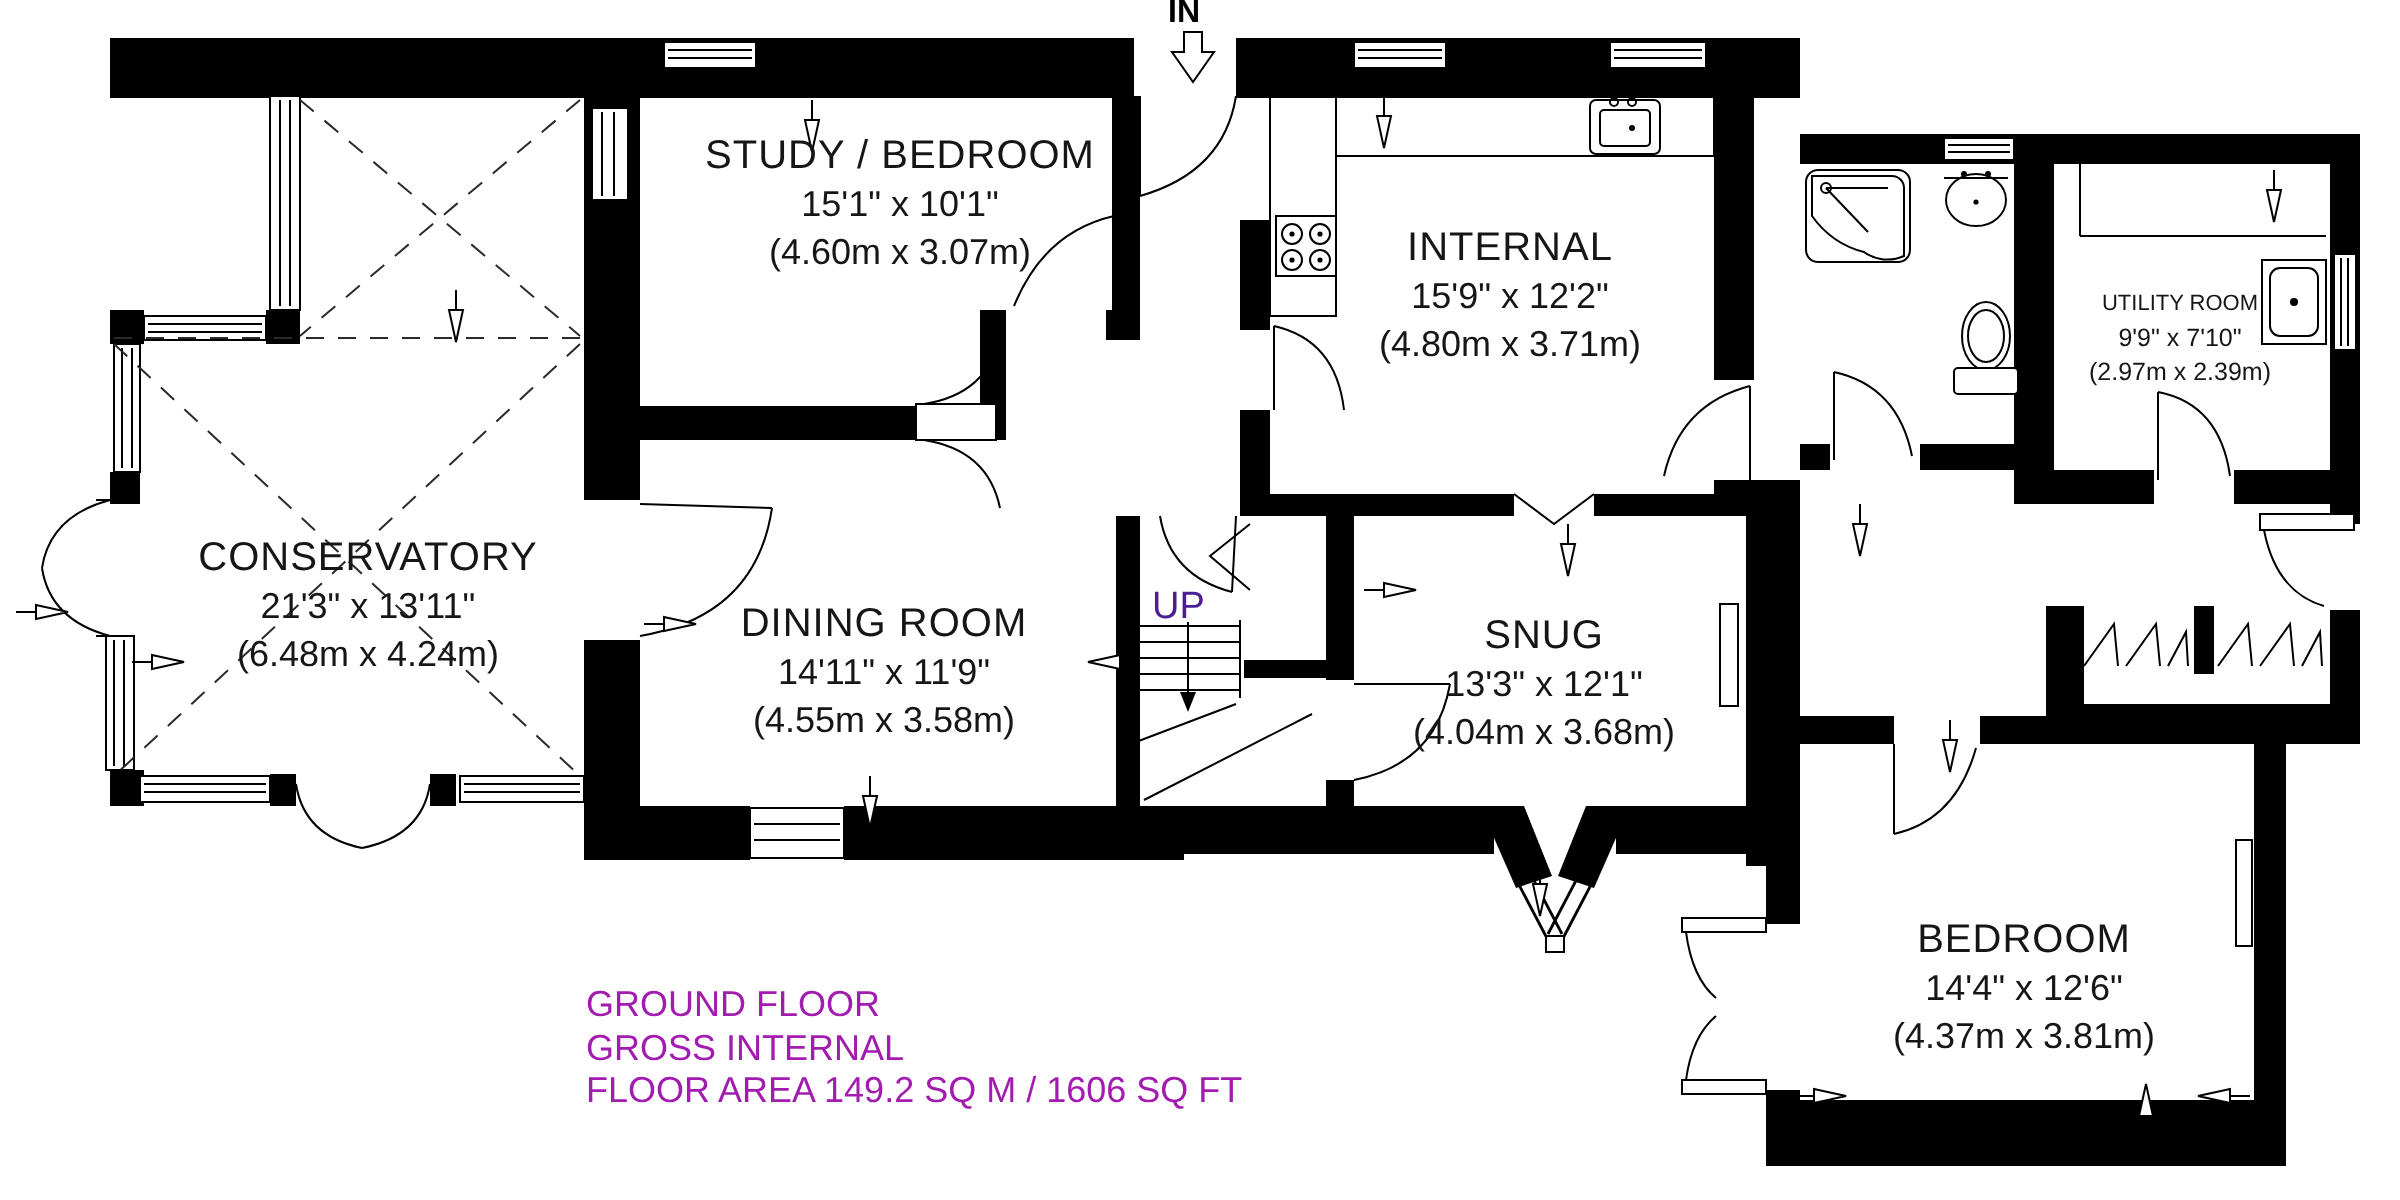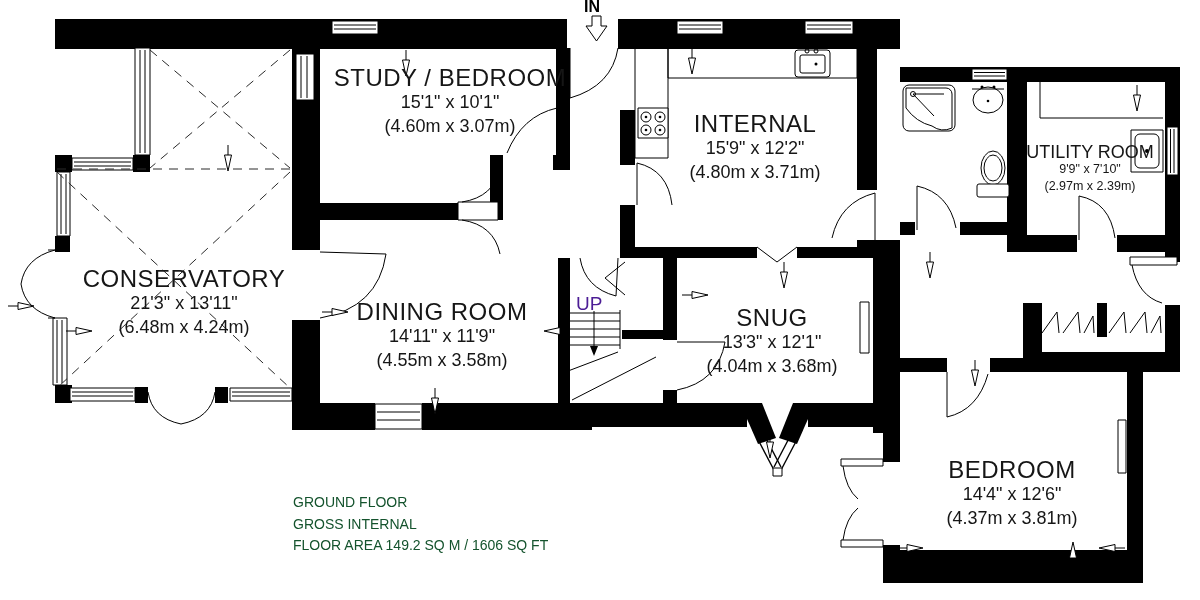--- a/index.html
+++ b/index.html
@@ -1,28 +1,28 @@
 <!DOCTYPE html>
 <html><head>
 <meta charset="utf-8">
 <style>
   html,body{margin:0;padding:0;background:#fff;}
   #plan-canvas{position:relative;width:1200px;height:600px;background:#ffffff;overflow:hidden;
     font-family:"Liberation Sans",sans-serif;color:#111;}
   #plan-svg{position:absolute;left:0;top:0;}
   .room-label{position:absolute;text-align:center;transform:translateX(-50%);line-height:24px;
     white-space:nowrap;color:#161616;}
-  .room-label .rname{font-size:24px;letter-spacing:0.5px;display:block;}
+  .room-label .rname{font-size:20px;letter-spacing:0.5px;display:block;}
   .room-label .rdim{font-size:18px;display:block;}
   .room-label.small{line-height:17px;}
-  .room-label.small .rname{font-size:18px;letter-spacing:0;}
+  .room-label.small .rname{font-size:11px;letter-spacing:0;}
   .room-label.small .rdim{font-size:12.5px;}
   #up-label{position:absolute;left:576px;top:293px;font-size:19px;color:#4c1d95;}
   #in-label{position:absolute;left:584px;top:-2px;font-size:16px;font-weight:bold;color:#000;}
-  #footer-note{position:absolute;left:293px;top:492px;font-size:14px;line-height:21.5px;color:#14532d;}
+  #footer-note{position:absolute;left:293px;top:492px;font-size:18px;line-height:21.5px;color:#a21caf;}
   svg *{vector-effect:non-scaling-stroke;}
   .wall{fill:#000;stroke:none;}
   .thin{fill:none;stroke:#000;stroke-width:1;}
   .thin15{fill:none;stroke:#000;stroke-width:1.4;}
   .winbox{fill:#fff;stroke:#000;stroke-width:1;}
   .dash{fill:none;stroke:#2a2a2a;stroke-width:1;stroke-dasharray:9 7;}
   .leaf{fill:#fff;stroke:#000;stroke-width:1;}
   .flagp{fill:#fff;stroke:#000;stroke-width:1;}
 </style>
 </head>

